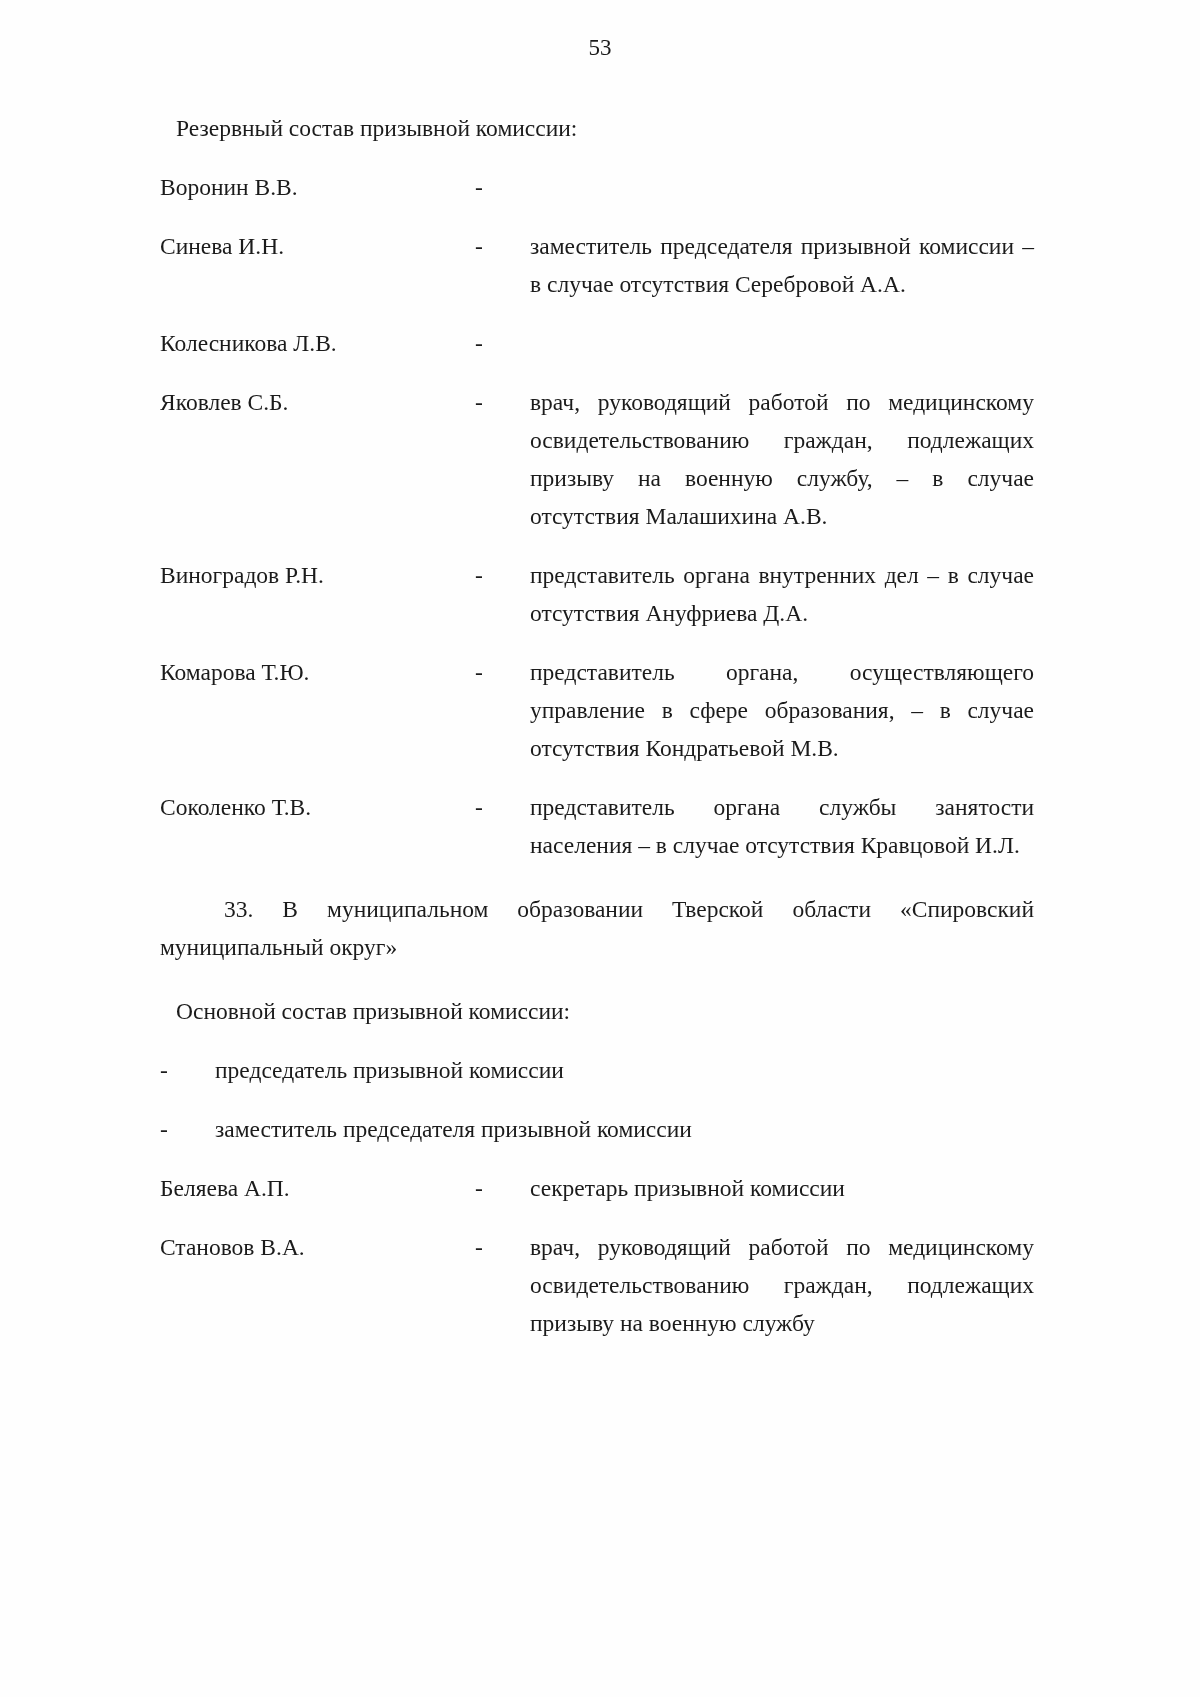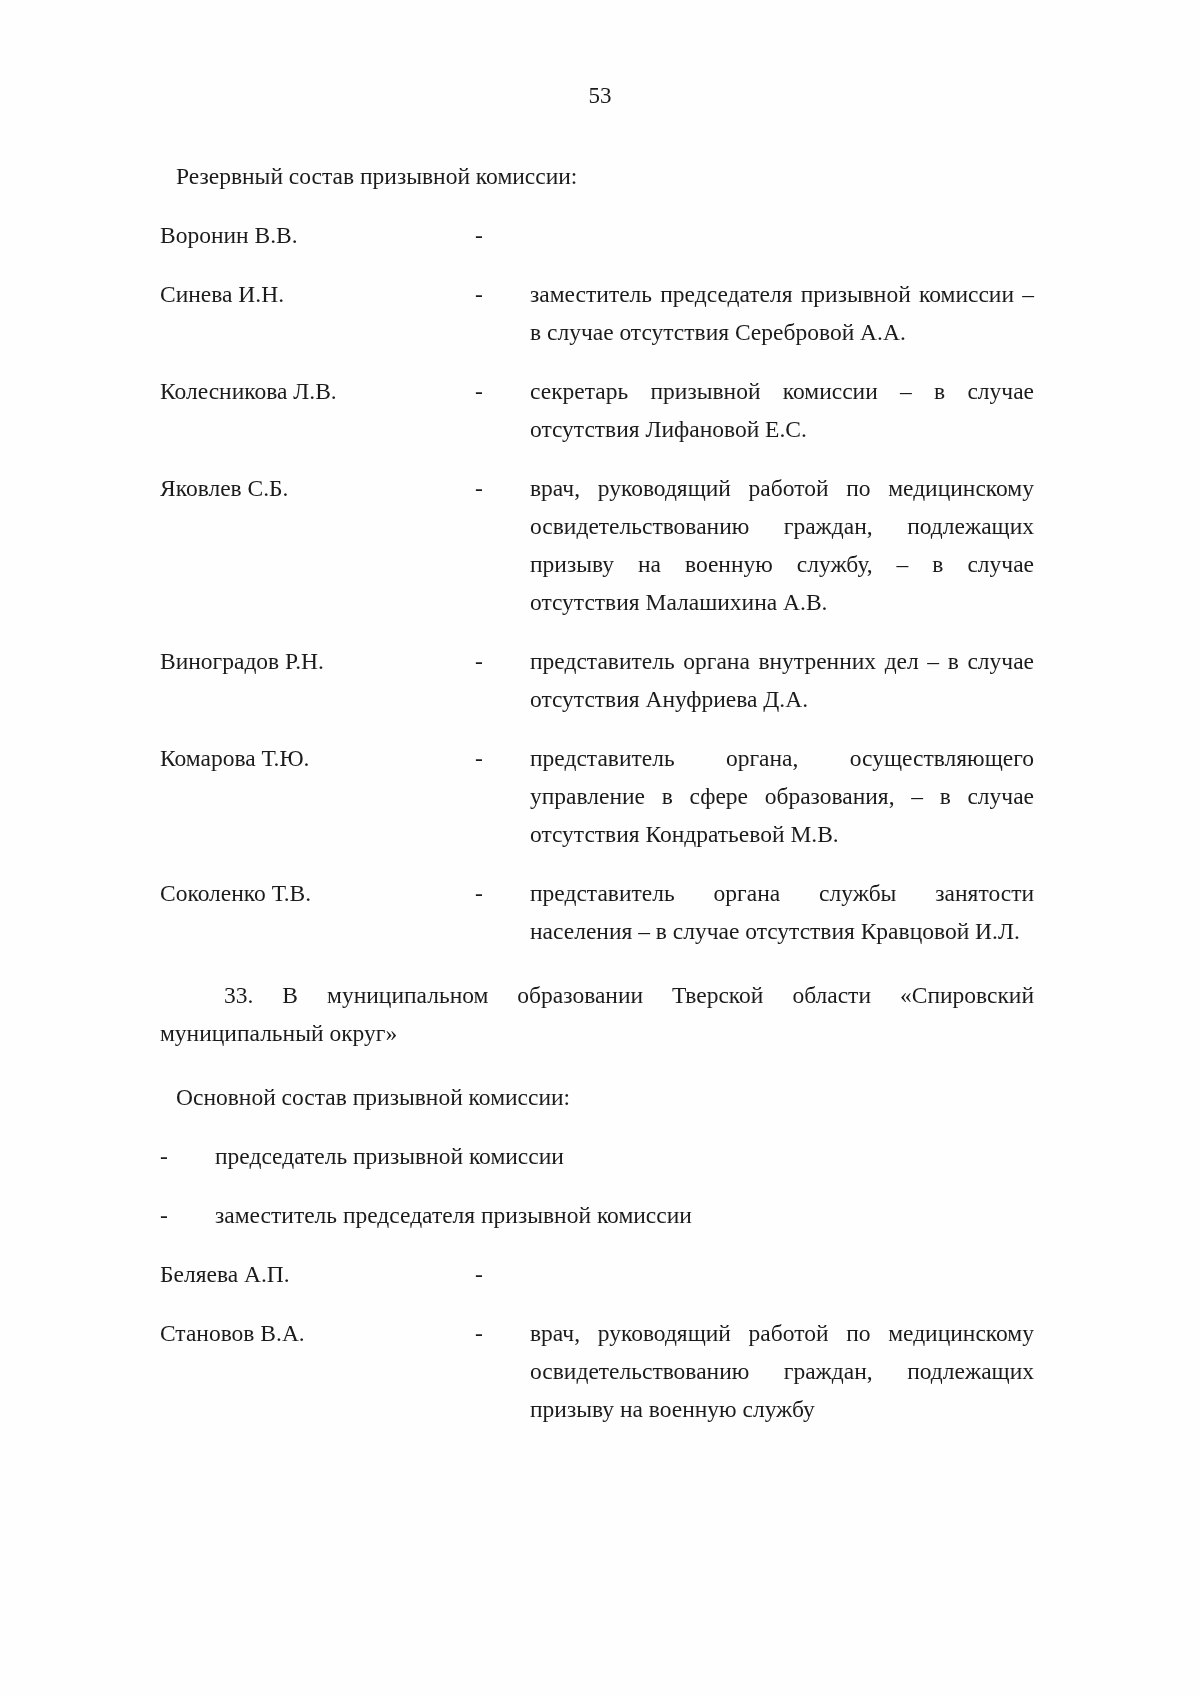--- a/index.html
+++ b/index.html
@@ -12,21 +12,21 @@
     color: #1b1b1b;
   }
   .page {
     position: relative;
     width: 1200px;
     height: 1697px;
     background: #fefefe;
     overflow: hidden;
   }
   .page-number {
-    padding-top: 84px;
+    padding-top: 36px;
     text-align: center;
     font-size: 23px;
     line-height: 1;
   }
   .content {
     padding: 34px 166px 0 160px;
     font-size: 23.5px;
   }
   .heading {
     margin: 16px;
@@ -81,21 +81,20 @@
 
     <div class="entry">
       <div class="entry-name">Синева И.Н.</div>
       <div class="entry-dash">-</div>
       <div class="entry-role">заместитель председателя призывной комиссии – в случае отсутствия Серебровой А.А.</div>
     </div>
 
     <div class="entry">
       <div class="entry-name">Колесникова Л.В.</div>
       <div class="entry-dash">-</div>
-      <div class="entry-role">секретарь призывной комиссии – в случае отсутствия Лифановой Е.С.</div>
     </div>
 
     <div class="entry">
       <div class="entry-name">Яковлев С.Б.</div>
       <div class="entry-dash">-</div>
       <div class="entry-role">врач, руководящий работой по медицинскому освидетельствованию граждан, подлежащих призыву на военную службу, – в случае отсутствия Малашихина А.В.</div>
     </div>
 
     <div class="entry">
       <div class="entry-name">Виноградов Р.Н.</div>
@@ -125,20 +124,21 @@
     </div>
 
     <div class="entry">
       <div class="entry-dash">-</div>
       <div class="entry-role">заместитель председателя призывной комиссии</div>
     </div>
 
     <div class="entry">
       <div class="entry-name">Беляева А.П.</div>
       <div class="entry-dash">-</div>
+      <div class="entry-role">секретарь призывной комиссии</div>
     </div>
 
     <div class="entry">
       <div class="entry-name">Становов В.А.</div>
       <div class="entry-dash">-</div>
       <div class="entry-role">врач, руководящий работой по медицинскому освидетельствованию граждан, подлежащих призыву на военную службу</div>
     </div>
 
   </div>
 </div>

